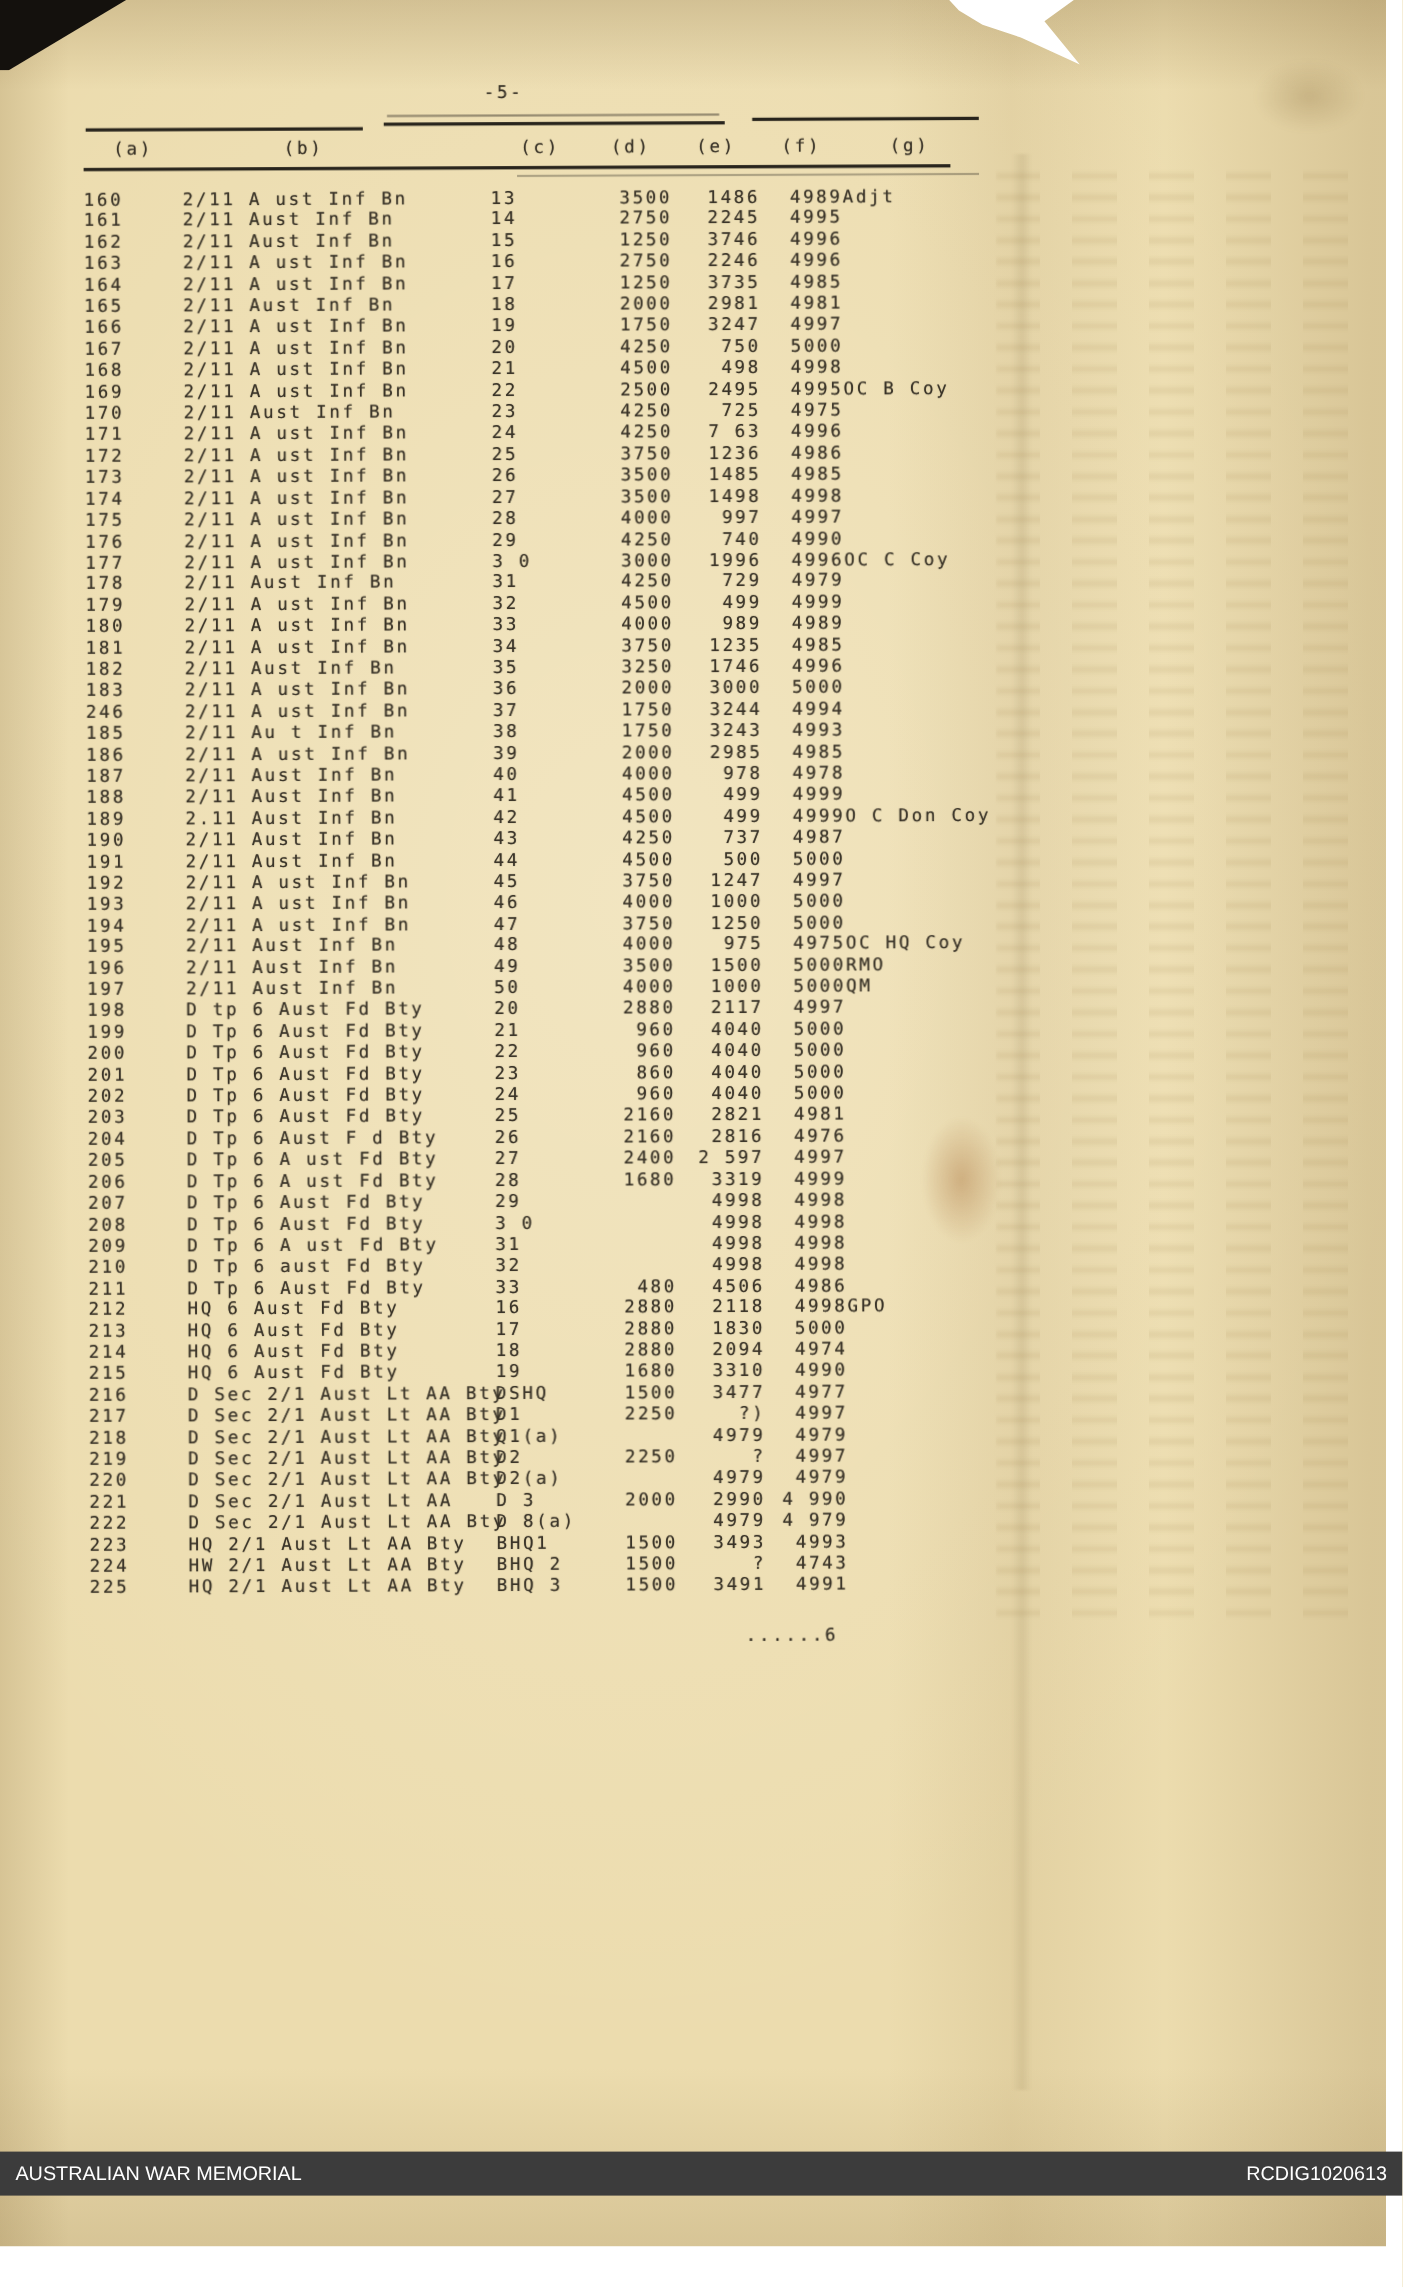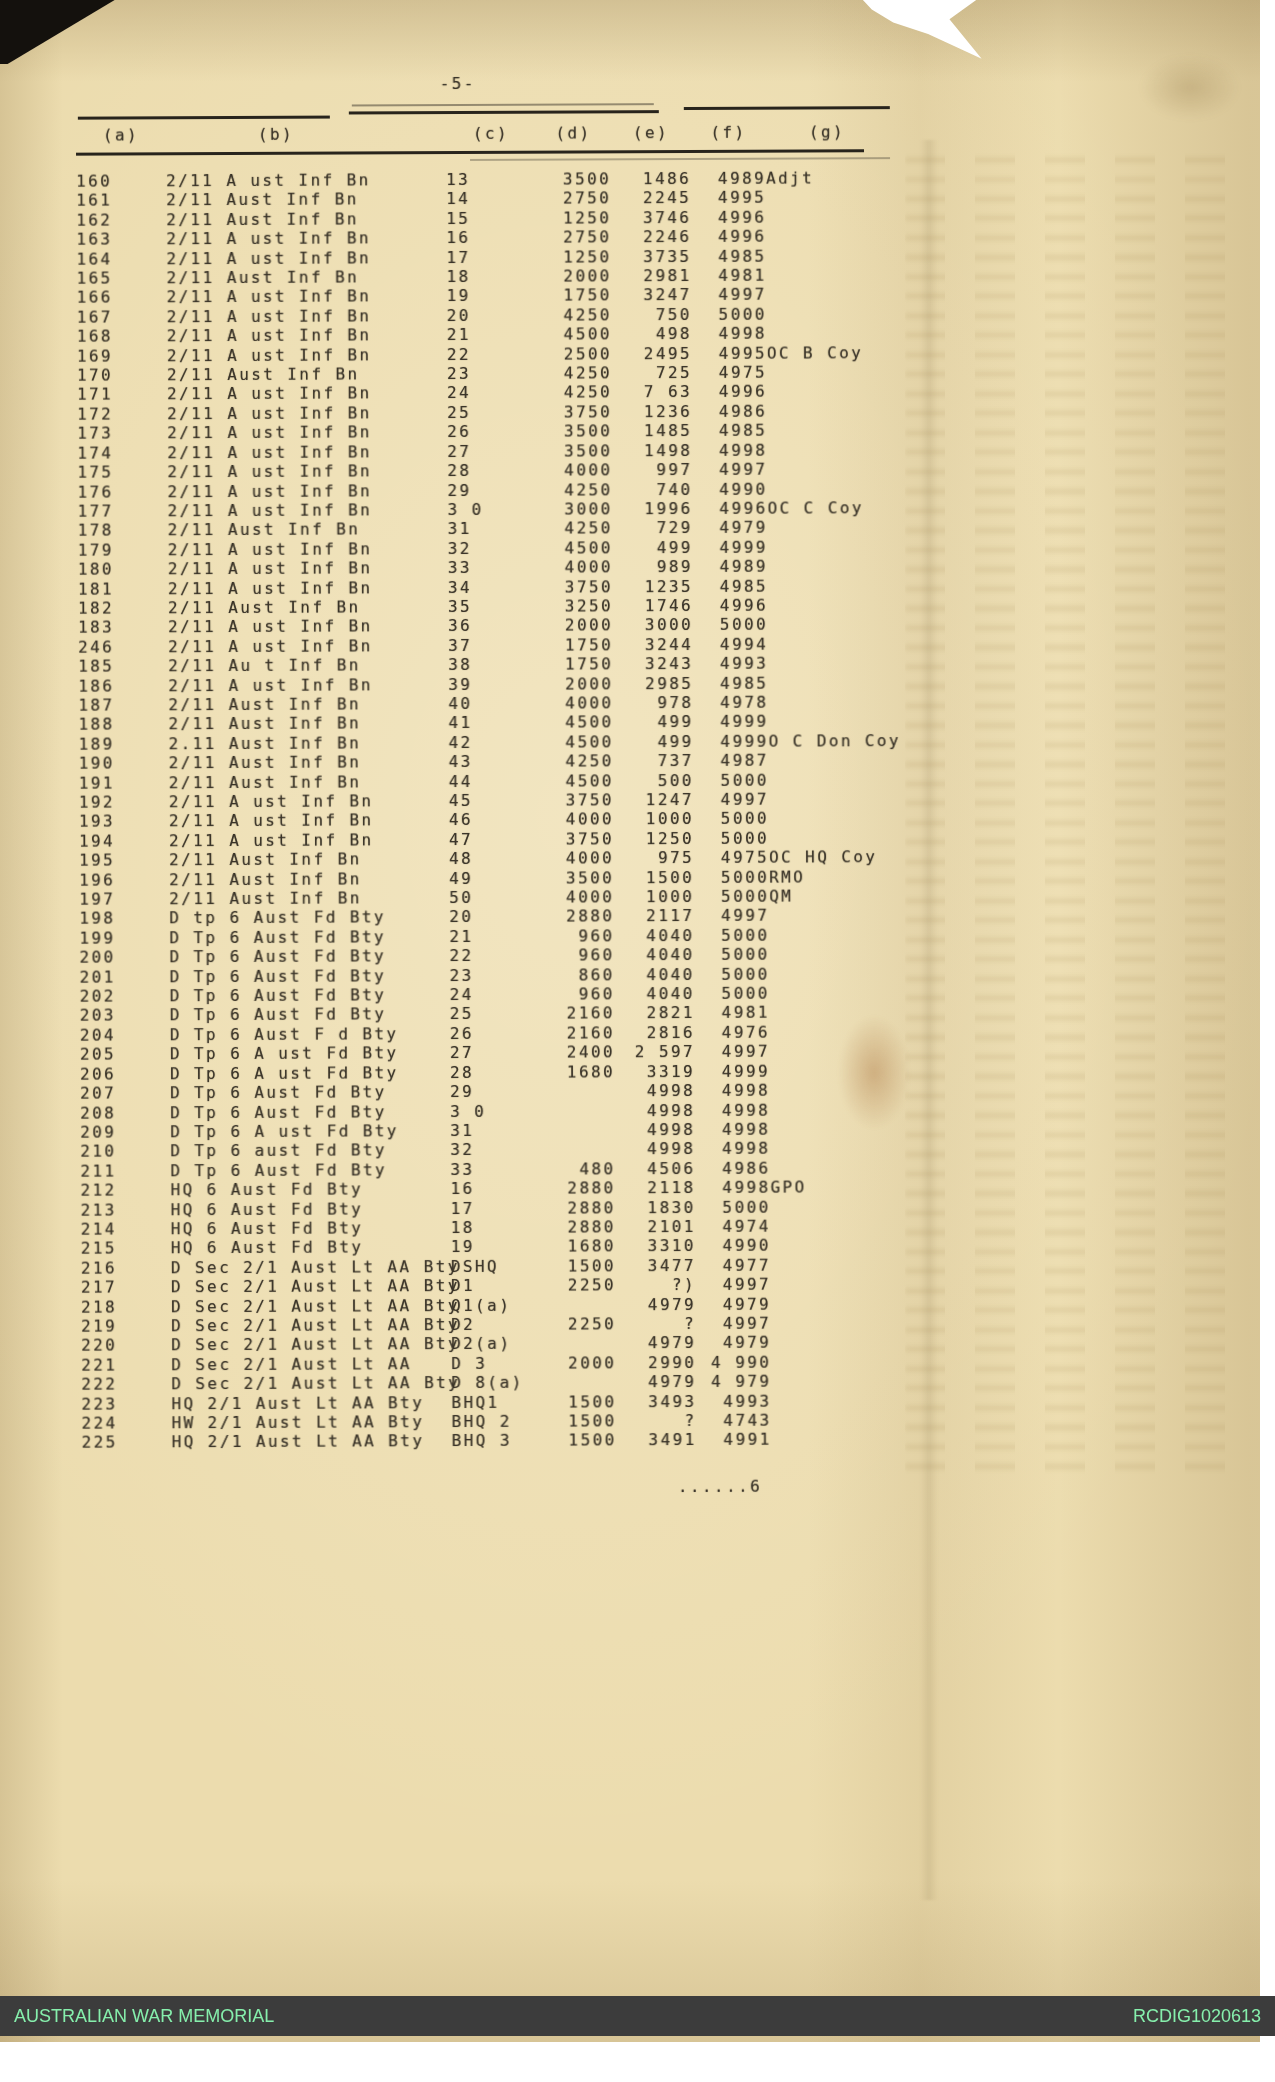--- a/index.html
+++ b/index.html
@@ -68,22 +68,22 @@
   td.col-b{padding-left:12px;}
   td.col-c{padding-left:20px;}
   td.col-d{text-align:right;padding-right:8px;}
   td.col-e{text-align:right;padding-right:12px;}
   td.col-f{text-align:right;padding-right:6px;}
   td.col-g{padding-left:20px;}
 
   .cont{position:absolute;top:1478px;left:672px;font-size:16px;letter-spacing:2.4px;}
 
   .footerbar{
-    position:absolute;left:0;top:1996px;width:1275px;height:40px;background:#3c3c3c;
-    color:#86efac;display:flex;justify-content:space-between;align-items:center;
+    position:absolute;left:0;top:1956px;width:1275px;height:40px;background:#3c3c3c;
+    color:#ffffff;display:flex;justify-content:space-between;align-items:center;
     padding:0 14px;box-sizing:border-box;
     font-family:"Liberation Sans","DejaVu Sans",sans-serif;font-size:18px;
   }
 </style>
 </head>
 <body>
 
 <div class="paper">
   <div class="ghost"></div>
   <div class="stain s3"></div>
@@ -606,21 +606,21 @@
             <td class="col-d">2880</td>
             <td class="col-e">1830</td>
             <td class="col-f">5000</td>
             <td class="col-g"></td>
           </tr>
           <tr>
             <td class="col-a">214</td>
             <td class="col-b">HQ 6 Aust Fd Bty</td>
             <td class="col-c">18</td>
             <td class="col-d">2880</td>
-            <td class="col-e">2101</td>
+            <td class="col-e">2094</td>
             <td class="col-f">4974</td>
             <td class="col-g"></td>
           </tr>
           <tr>
             <td class="col-a">215</td>
             <td class="col-b">HQ 6 Aust Fd Bty</td>
             <td class="col-c">19</td>
             <td class="col-d">1680</td>
             <td class="col-e">3310</td>
             <td class="col-f">4990</td>

